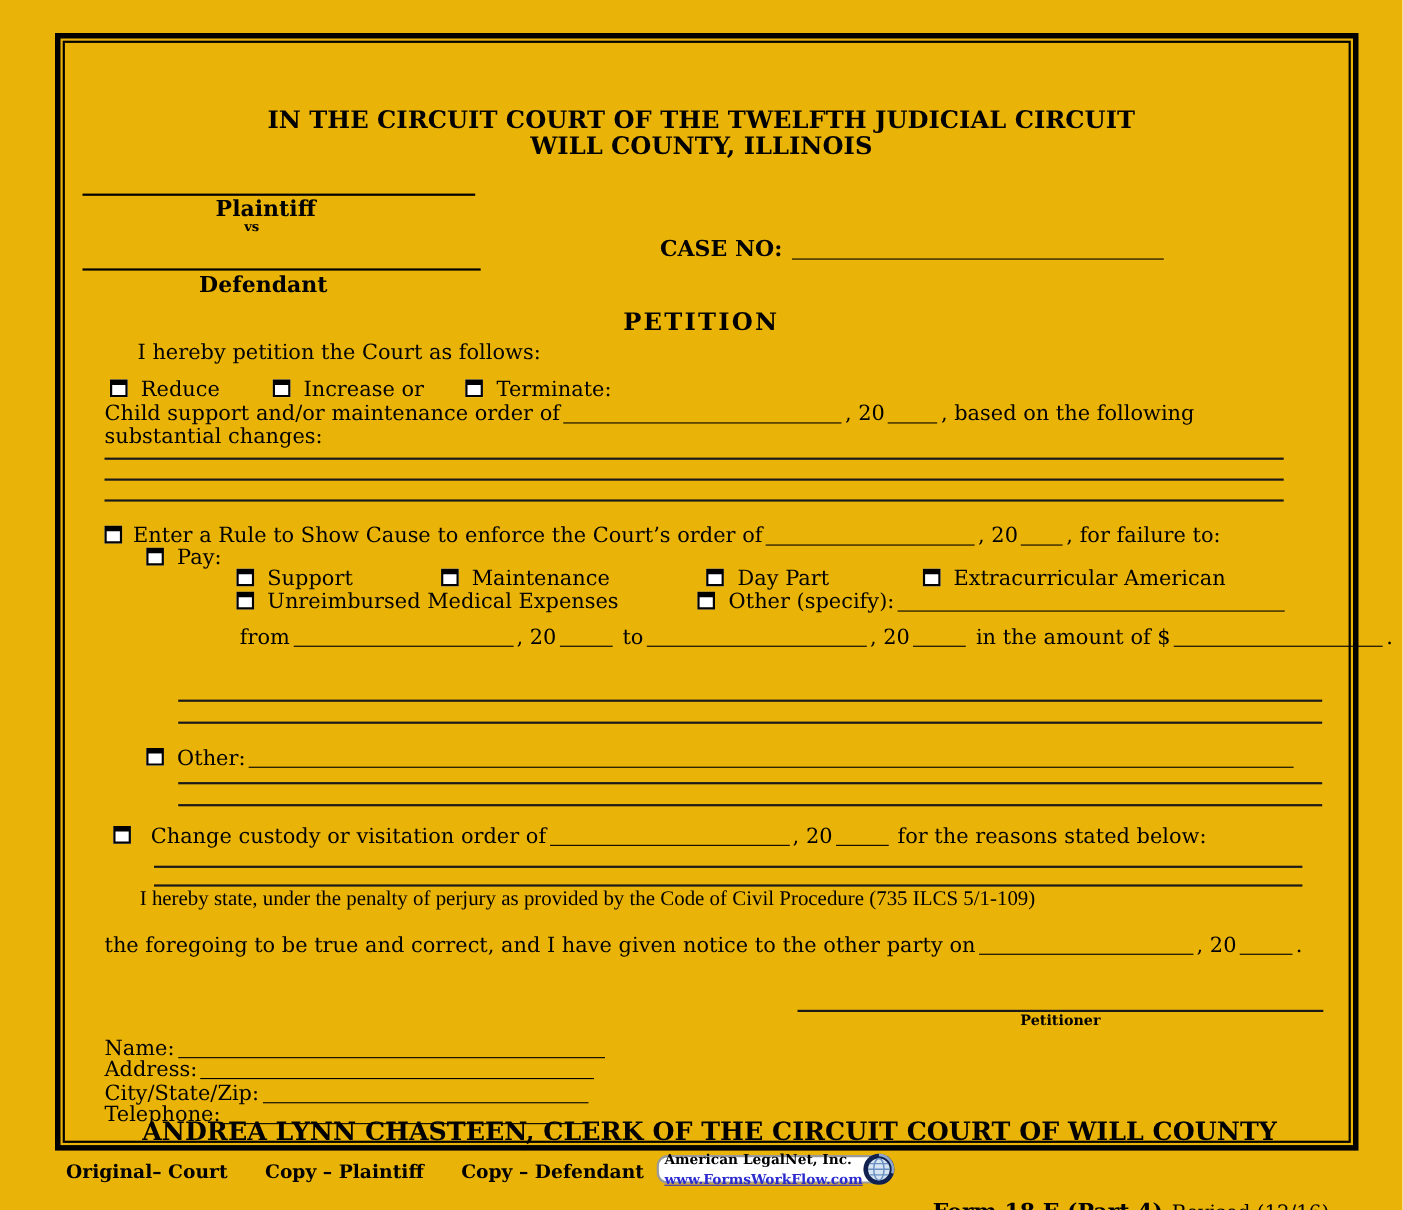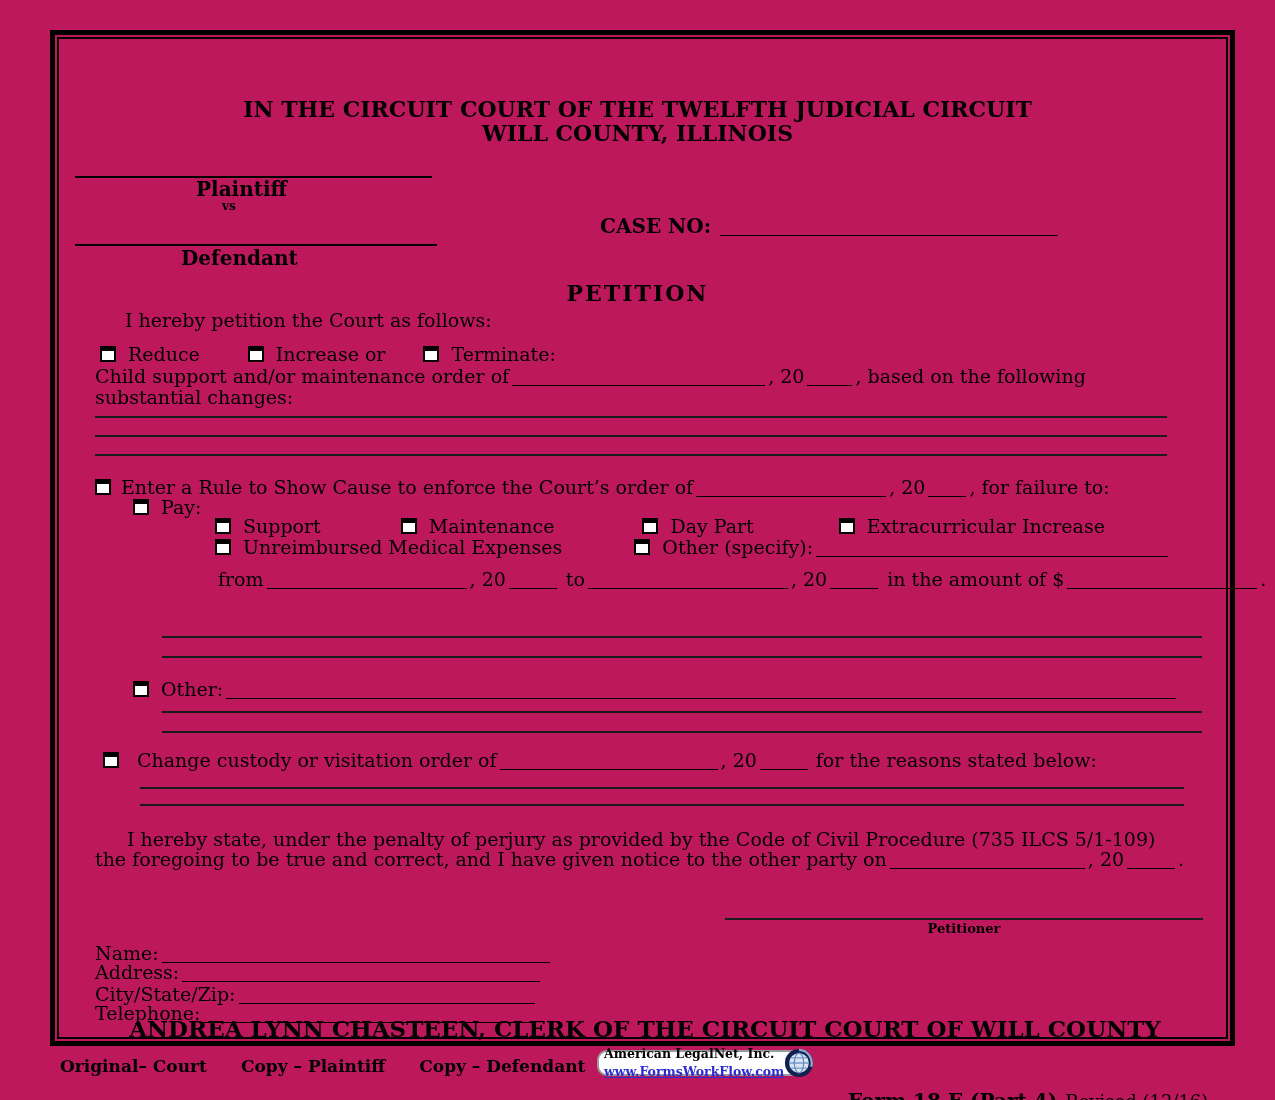--- a/index.html
+++ b/index.html
@@ -1,16 +1,16 @@
 <!DOCTYPE html>
 <html><head>
 <meta charset="utf-8">
 <style>
   html,body{margin:0;padding:0;background:#ffffff;}
-  .page{position:relative;width:1275px;height:1100px;background:#be185d;color:#000;
+  .page{position:relative;width:1275px;height:1100px;background:#eab308;color:#000;
         font-family:"DejaVu Serif",serif;overflow:hidden;}
   .ln{position:absolute;white-space:nowrap;line-height:1.15;font-size:19px;}
   .b{font-weight:bold;}
   .center{text-align:center;}
   .fs13{font-size:13px;font-weight:bold;} .fs18{font-size:12px;}
   .fs20{font-size:20px;} .fs22{font-size:22px;} .fs23{font-size:23px;}
   .ls2{letter-spacing:2px;}
   .frame{position:absolute;left:50px;top:30px;width:1175px;height:1006px;border:5px solid #000;}
   .frame-inner{position:absolute;left:2px;top:2px;right:2px;bottom:2px;border:2px solid #000;}
   .uline{position:absolute;height:0;border-bottom:2px solid #000;}
@@ -72,21 +72,21 @@
 
   <div class="ln" style="left:95px;top:477px;">
     <span class="cb" style="margin-right:10px;"></span><span>Enter a Rule to Show Cause to enforce the Court’s order of</span><span class="bl" style="width:190px;"></span><span>, 20</span><span class="bl" style="width:38px;"></span><span>, for failure to:</span>
   </div>
 
   <div class="ln" style="left:133px;top:497px;">
     <span class="cb"></span><span>Pay:</span>
   </div>
 
   <div class="ln" style="left:215px;top:516px;">
-    <span class="cb"></span><span>Support</span><span class="sp" style="width:80px;"></span><span class="cb"></span><span>Maintenance</span><span class="sp" style="width:88px;"></span><span class="cb"></span><span>Day Part</span><span class="sp" style="width:85px;"></span><span class="cb"></span><span>Extracurricular Increase</span>
+    <span class="cb"></span><span>Support</span><span class="sp" style="width:80px;"></span><span class="cb"></span><span>Maintenance</span><span class="sp" style="width:88px;"></span><span class="cb"></span><span>Day Part</span><span class="sp" style="width:85px;"></span><span class="cb"></span><span>Extracurricular American</span>
   </div>
 
   <div class="ln" style="left:215px;top:537px;">
     <span class="cb"></span><span>Unreimbursed Medical Expenses</span><span class="sp" style="width:72px;"></span><span class="cb"></span><span>Other (specify):</span><span class="bl" style="width:352px;"></span>
   </div>
 
   <div class="ln" style="left:218px;top:569px;">
     <span>from</span><span class="bl" style="width:200px;"></span><span>, 20</span><span class="bl" style="width:48px;"></span><span class="sp" style="width:6px;"></span><span>to</span><span class="bl" style="width:200px;"></span><span>, 20</span><span class="bl" style="width:48px;"></span><span class="sp" style="width:6px;"></span><span>in the amount of $</span><span class="bl" style="width:190px;"></span><span>.</span>
   </div>
 
@@ -98,21 +98,21 @@
   </div>
   <div class="wline" style="left:162px;top:711px;width:1040px;"></div>
   <div class="wline" style="left:162px;top:731px;width:1040px;"></div>
 
   <div class="ln" style="left:103px;top:750px;">
     <span class="cb" style="margin-right:18px;"></span><span>Change custody or visitation order of</span><span class="bl" style="width:218px;"></span><span>, 20</span><span class="bl" style="width:48px;"></span><span class="sp" style="width:5px;"></span><span>for the reasons stated below:</span>
   </div>
   <div class="wline" style="left:140px;top:787px;width:1044px;"></div>
   <div class="wline" style="left:140px;top:804px;width:1044px;"></div>
 
-  <div class="ln" style="left:127px;top:829px;">I hereby state, under the penalty of perjury as provided by the Code of Civil Procedure (735 ILCS 5/1-109)</div>
+  <div class="ln" style="left:127px;top:807px;font-family:Liberation Serif, serif;">I hereby state, under the penalty of perjury as provided by the Code of Civil Procedure (735 ILCS 5/1-109)</div>
   <div class="ln" style="left:95px;top:849px;">
     <span>the foregoing to be true and correct, and I have given notice to the other party on</span><span class="bl" style="width:195px;"></span><span>, 20</span><span class="bl" style="width:48px;"></span><span>.</span>
   </div>
 
   <div class="wline" style="left:725px;top:918px;width:478px;"></div>
   <div class="ln fs13 center" style="left:725px;top:922px;width:478px;">Petitioner</div>
 
   <div class="ln" style="left:95px;top:943px;">
     <span>Name:</span><span class="bl" style="width:388px;"></span>
   </div>

